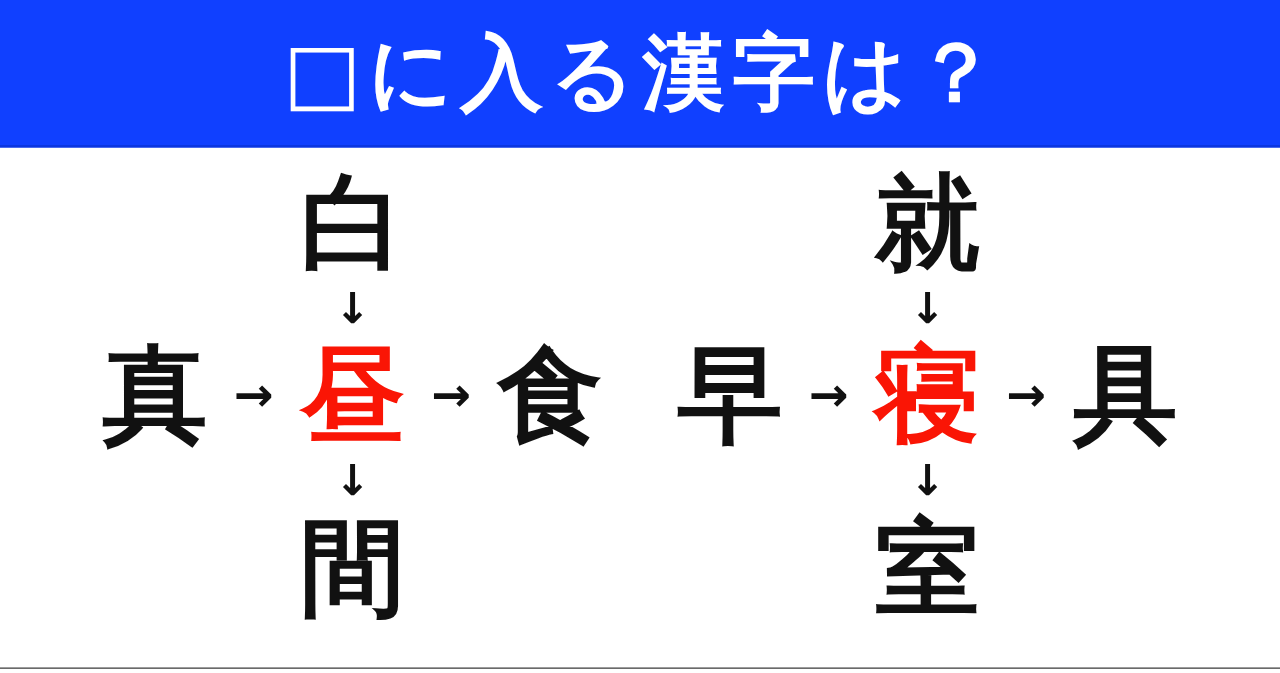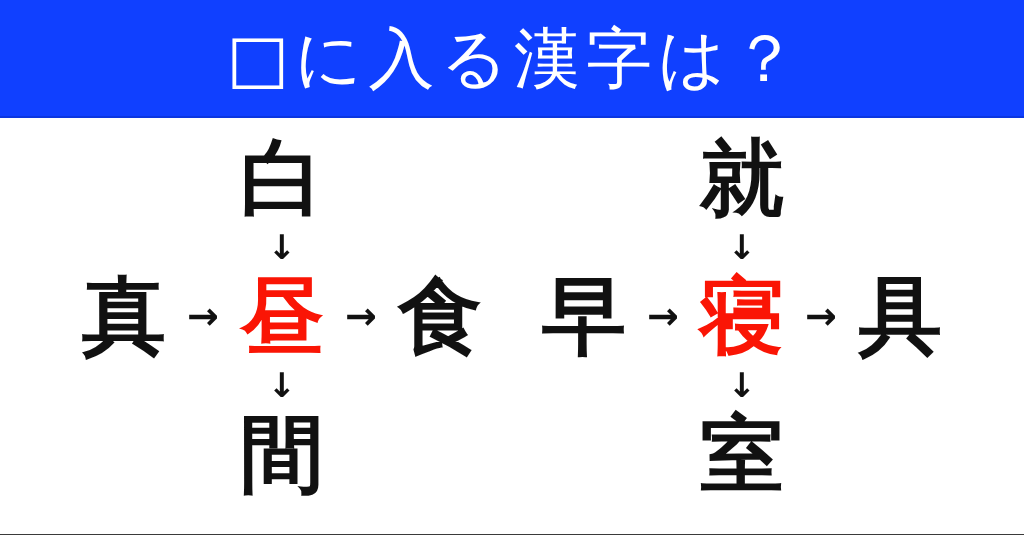--- a/index.html
+++ b/index.html
@@ -38,21 +38,21 @@
     left: 0;
     bottom: 0;
     width: 100%;
     height: 2px;
     background: #0b36e0;
   }
   #header-title {
     color: #ffffff;
     font-size: 66px;
     line-height: 1;
-    font-weight: 400;
+    font-weight: 700;
     letter-spacing: 6px;
     white-space: nowrap;
     text-indent: 6px;
     font-family: "DejaVu Sans", "Liberation Sans", sans-serif;
     text-align: right;
   }
 
   
   #puzzle-area {
     position: absolute;

